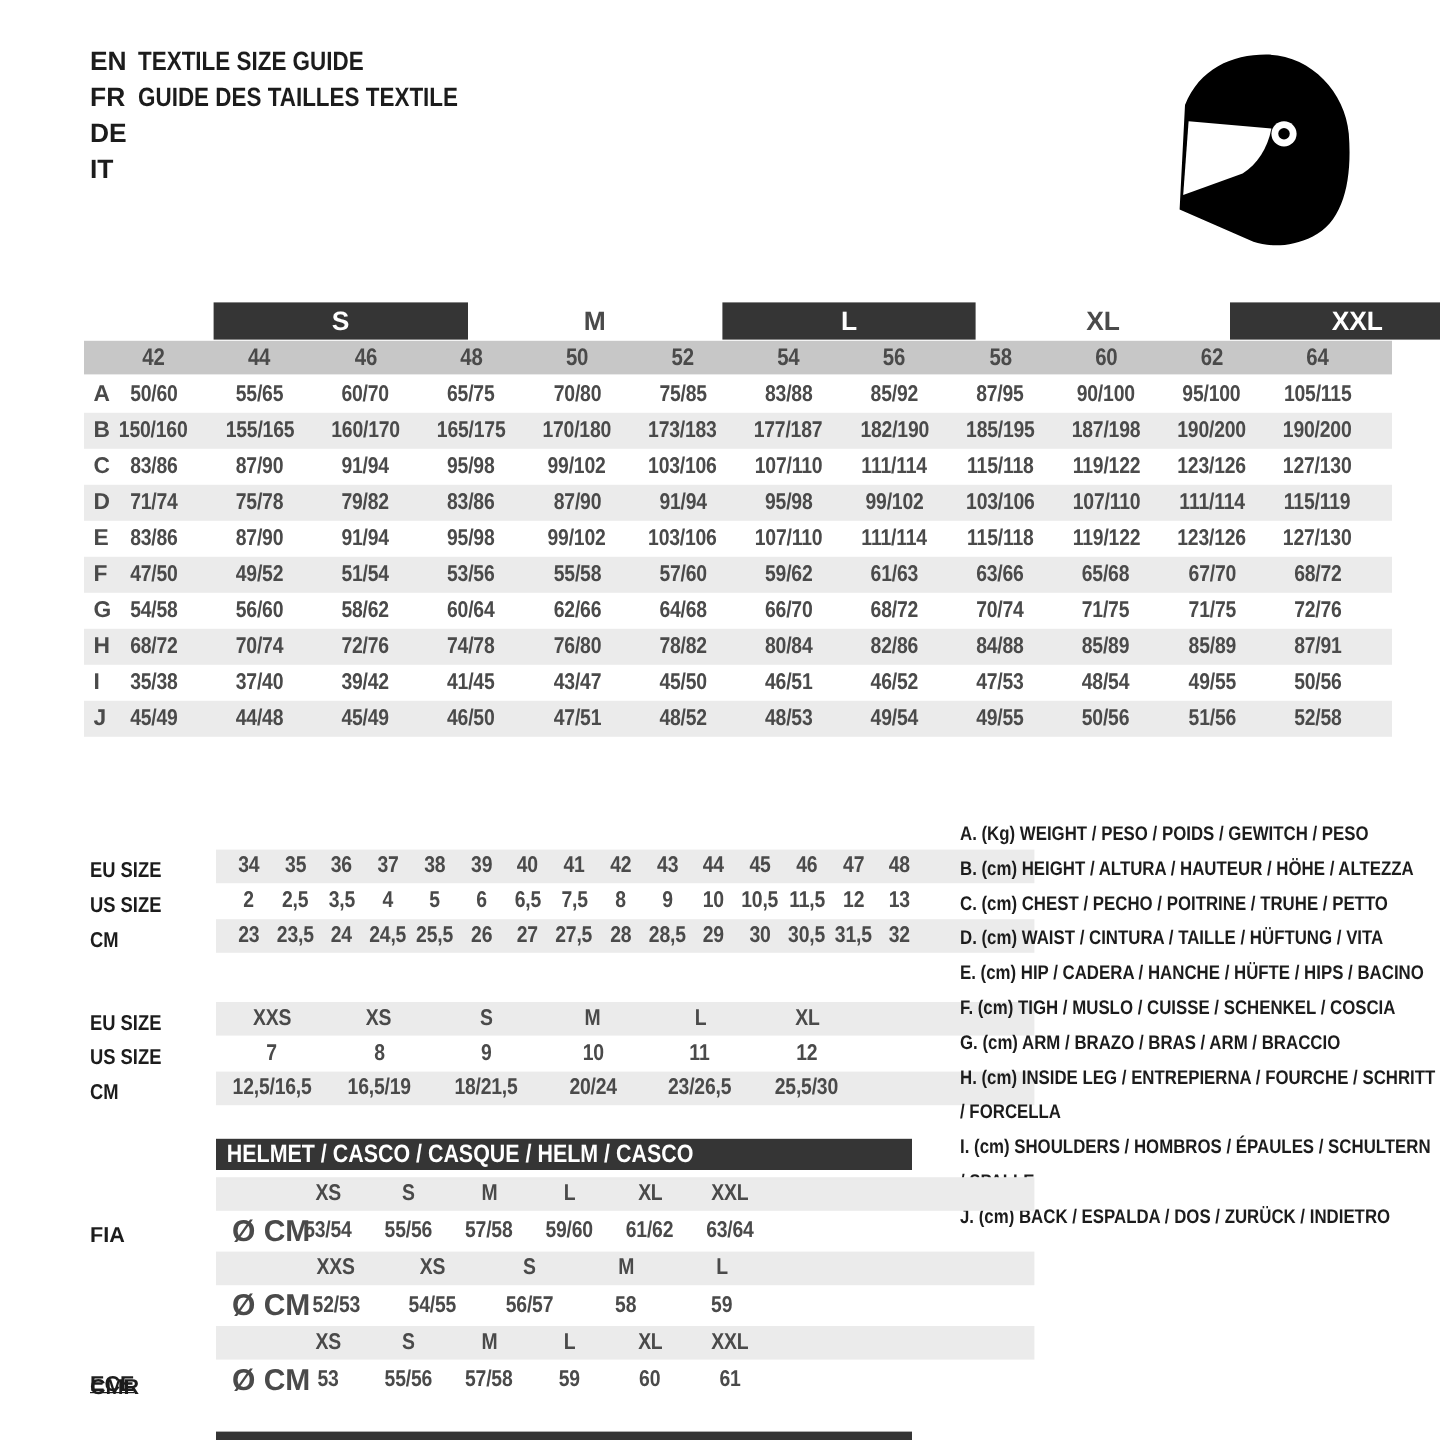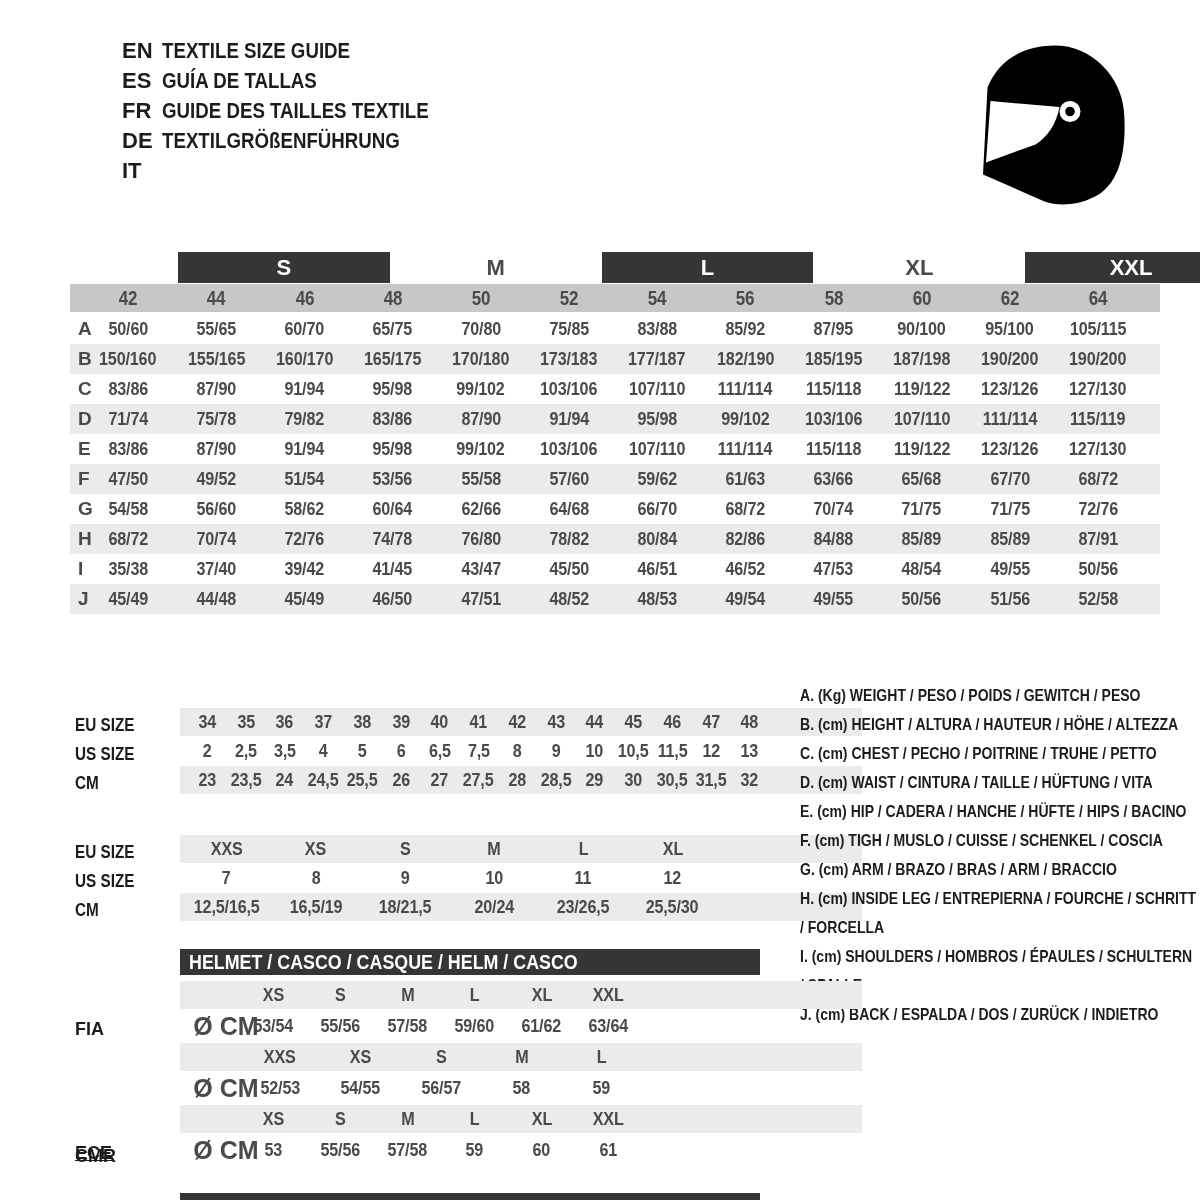--- a/index.html
+++ b/index.html
@@ -1,21 +1,21 @@
 <!DOCTYPE html>
 <html style="--dark-bar: #353535; --band-gray: #c7c7c7; --row-gray: #ebebeb; --text-dark: #1c1c1c; --text-table: #4a4a4a;"><head>
 <meta charset="utf-8">
 <style>
   *{box-sizing:border-box;margin:0;padding:0;}
   body{background:#fff;}
   #page{position:relative;width:1200px;height:1200px;background:#fff;overflow:hidden;
     font-family:"Liberation Sans","DejaVu Sans",sans-serif;font-weight:700;color:var(--text-table,#4a4a4a);}
   .cond{display:inline-block;transform:scaleX(.85);transform-origin:left center;white-space:nowrap;}
   .condc{display:inline-block;transform:scaleX(.85);transform-origin:center center;white-space:nowrap;}
-  #langs{position:absolute;left:75px;top:36px;color:var(--text-dark,#1c1c1c);margin-left:47px;}
+  #langs{position:absolute;left:75px;top:36px;color:var(--text-dark,#1c1c1c);}
   .lang-row{display:flex;align-items:center;height:30px;font-size:22px;}
   .lang-code{width:40px;flex:none;}
   #helmetIcon{position:absolute;left:980px;top:42px;width:150px;height:163px;}
   .size-header{position:absolute;left:178px;top:252px;width:1059px;height:31px;display:flex;}
   .size-cell{flex:1;display:flex;align-items:center;justify-content:center;font-size:22px;}
   .size-cell.filled{background:var(--dark-bar,#353535);color:#fff;}
   .num-band{position:absolute;left:70px;top:284px;width:1090px;height:28px;background:var(--band-gray,#c7c7c7);}
   .cells{position:absolute;top:0;bottom:0;display:flex;}
   .cells12{left:14px;width:1058px;}
   .cell{flex:1;display:flex;align-items:center;justify-content:center;font-size:19px;letter-spacing:-0.2px;}
@@ -42,30 +42,25 @@
 <body>
 
 <div id="page">
 
   <div id="langs">
       <div class="lang-row">
         <div class="lang-code">EN</div>
         <div class="lang-title"><span class="cond">TEXTILE SIZE GUIDE</span></div>
       </div>
       <div class="lang-row">
-        <div class="lang-code">ES</div>
-        <div class="lang-title"><span class="cond">GUÍA DE TALLAS</span></div>
-      </div>
-      <div class="lang-row">
         <div class="lang-code">FR</div>
         <div class="lang-title"><span class="cond">GUIDE DES TAILLES TEXTILE</span></div>
       </div>
       <div class="lang-row">
         <div class="lang-code">DE</div>
-        <div class="lang-title"><span class="cond">TEXTILGRÖßENFÜHRUNG</span></div>
       </div>
       <div class="lang-row">
         <div class="lang-code">IT</div>
       </div>
     </div>
 
   <div id="helmetIcon">
     <svg width="150" height="163" viewBox="0 0 100 108" aria-hidden="true">
       <path d="M50 2 C74 2 94 22 96 46 C98 72 93 95 76 103 C64 109 52 109 43 106 L2 88 L5 30 C13 10 31 2 50 2 Z" fill="#000000"></path>
       <path d="M7 39 L53 43 C51 54 45 63 37 68 L4 80 Z" fill="#ffffff"></path>

